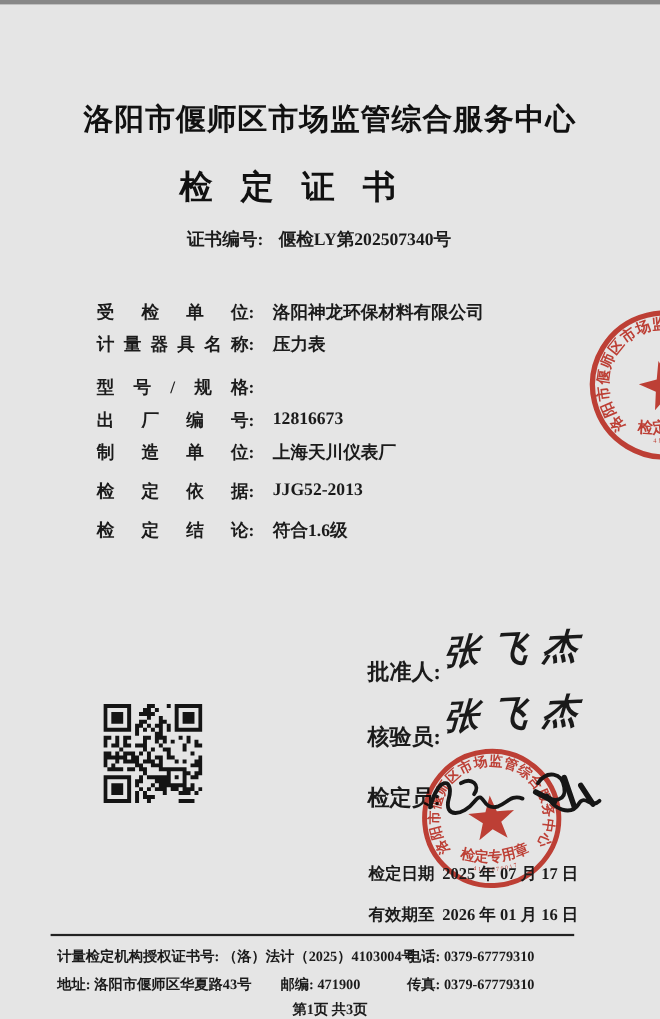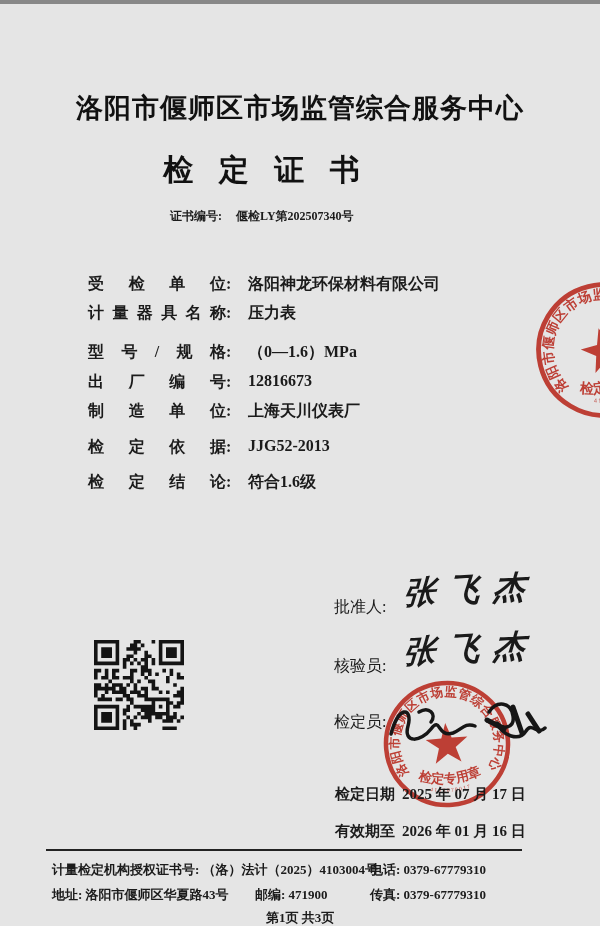--- a/index.html
+++ b/index.html
@@ -6,29 +6,29 @@
   #page{
     position:relative;width:600px;height:926px;background:#e5e5e5;
     margin:4px auto;overflow:hidden;
     font-family:"Liberation Serif","DejaVu Serif",serif;
     color:#1b1b1b;
   }
   .abs{position:absolute;}
   
   .org-name{top:86px;left:0;width:600px;text-align:center;font-size:27px;font-weight:bold;letter-spacing:1px;color:#111;}
   .doc-title{top:146px;left:0;width:532px;text-align:center;font-size:30px;font-weight:bold;letter-spacing:9px;color:#111;}
-  .cert-row{top:204px;left:170px;font-size:12px;font-weight:bold;}
+  .cert-row{top:204px;left:170px;font-size:16px;font-weight:bold;}
   .cert-row .val{margin-left:14px;}
   
   .frow{left:88px;font-size:16px;white-space:nowrap;}
   .flabel{display:inline-block;width:138px;text-align:justify;text-align-last:justify;font-weight:bold;vertical-align:baseline;}
   .fcolon{font-weight:bold;}
   .fval{position:absolute;left:160px;font-weight:600;white-space:nowrap;}
   
-  .sig-label{font-size:16px;font-weight:normal;white-space:nowrap;}
+  .sig-label{font-size:20px;font-weight:bold;white-space:nowrap;}
   .sig-name{font-size:32px;font-weight:600;font-style:italic;letter-spacing:13px;transform:rotate(-3deg) skewX(-6deg);transform-origin:left bottom;white-space:nowrap;color:#1a1a1a;}
   
   .date-row{left:335px;font-size:15px;font-weight:bold;white-space:nowrap;}
   .date-row .val{position:absolute;left:67px;white-space:nowrap;text-align:center;}
   
   .hr{top:845px;left:46px;width:476px;height:2px;background:#222;}
   .foot{font-size:13px;font-weight:bold;white-space:nowrap;}
   .page-info{top:905px;left:0;width:600px;text-align:center;font-size:13px;font-weight:bold;}
   
   .stamp{mix-blend-mode:multiply;opacity:.92;}
@@ -48,21 +48,21 @@
     <span>证书编号:</span><span class="val">偃检LY第202507340号</span>
   </div>
 
   <div class="abs frow" style="top:270px">
     <span class="flabel">受检单位</span><span class="fcolon">:</span><span class="fval">洛阳神龙环保材料有限公司</span>
   </div>
   <div class="abs frow" style="top:299px">
     <span class="flabel">计量器具名称</span><span class="fcolon">:</span><span class="fval">压力表</span>
   </div>
   <div class="abs frow" style="top:338px">
-    <span class="flabel">型号/规格</span><span class="fcolon">:</span><span class="fval">（0—1.6）MPa</span>
+    <span class="flabel">型号/规格</span><span class="fcolon">:</span>
   </div>
   <div class="abs frow" style="top:368px">
     <span class="flabel">出厂编号</span><span class="fcolon">:</span><span class="fval">12816673</span>
   </div>
   <div class="abs frow" style="top:397px">
     <span class="flabel">制造单位</span><span class="fcolon">:</span><span class="fval">上海天川仪表厂</span>
   </div>
   <div class="abs frow" style="top:433px">
     <span class="flabel">检定依据</span><span class="fcolon">:</span><span class="fval">JJG52-2013</span>
   </div>

